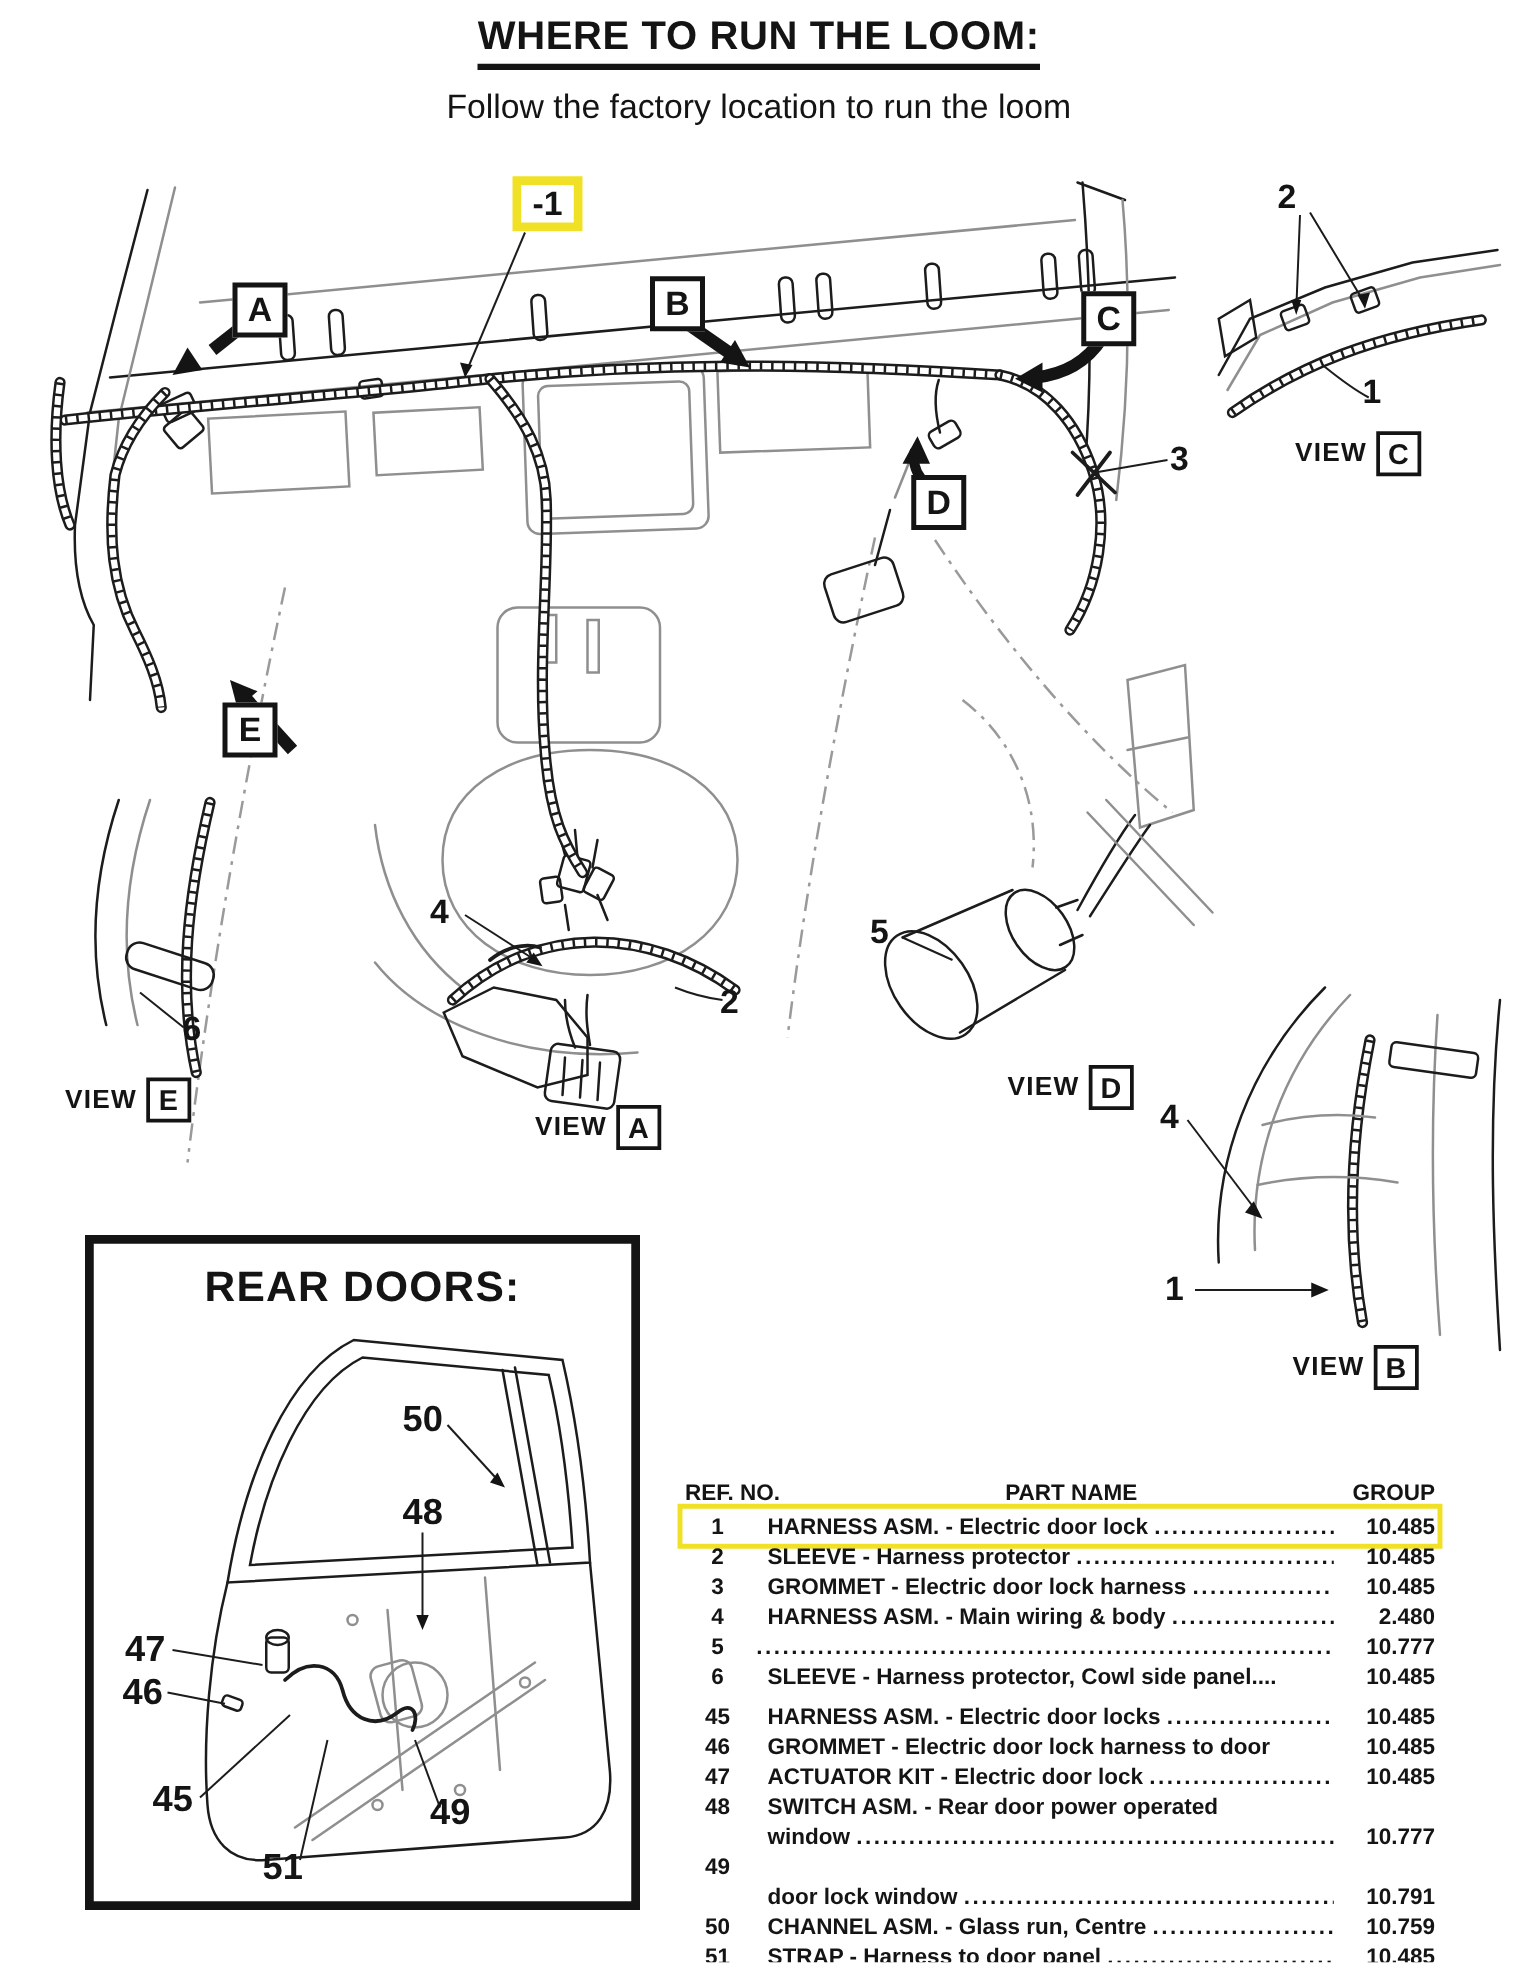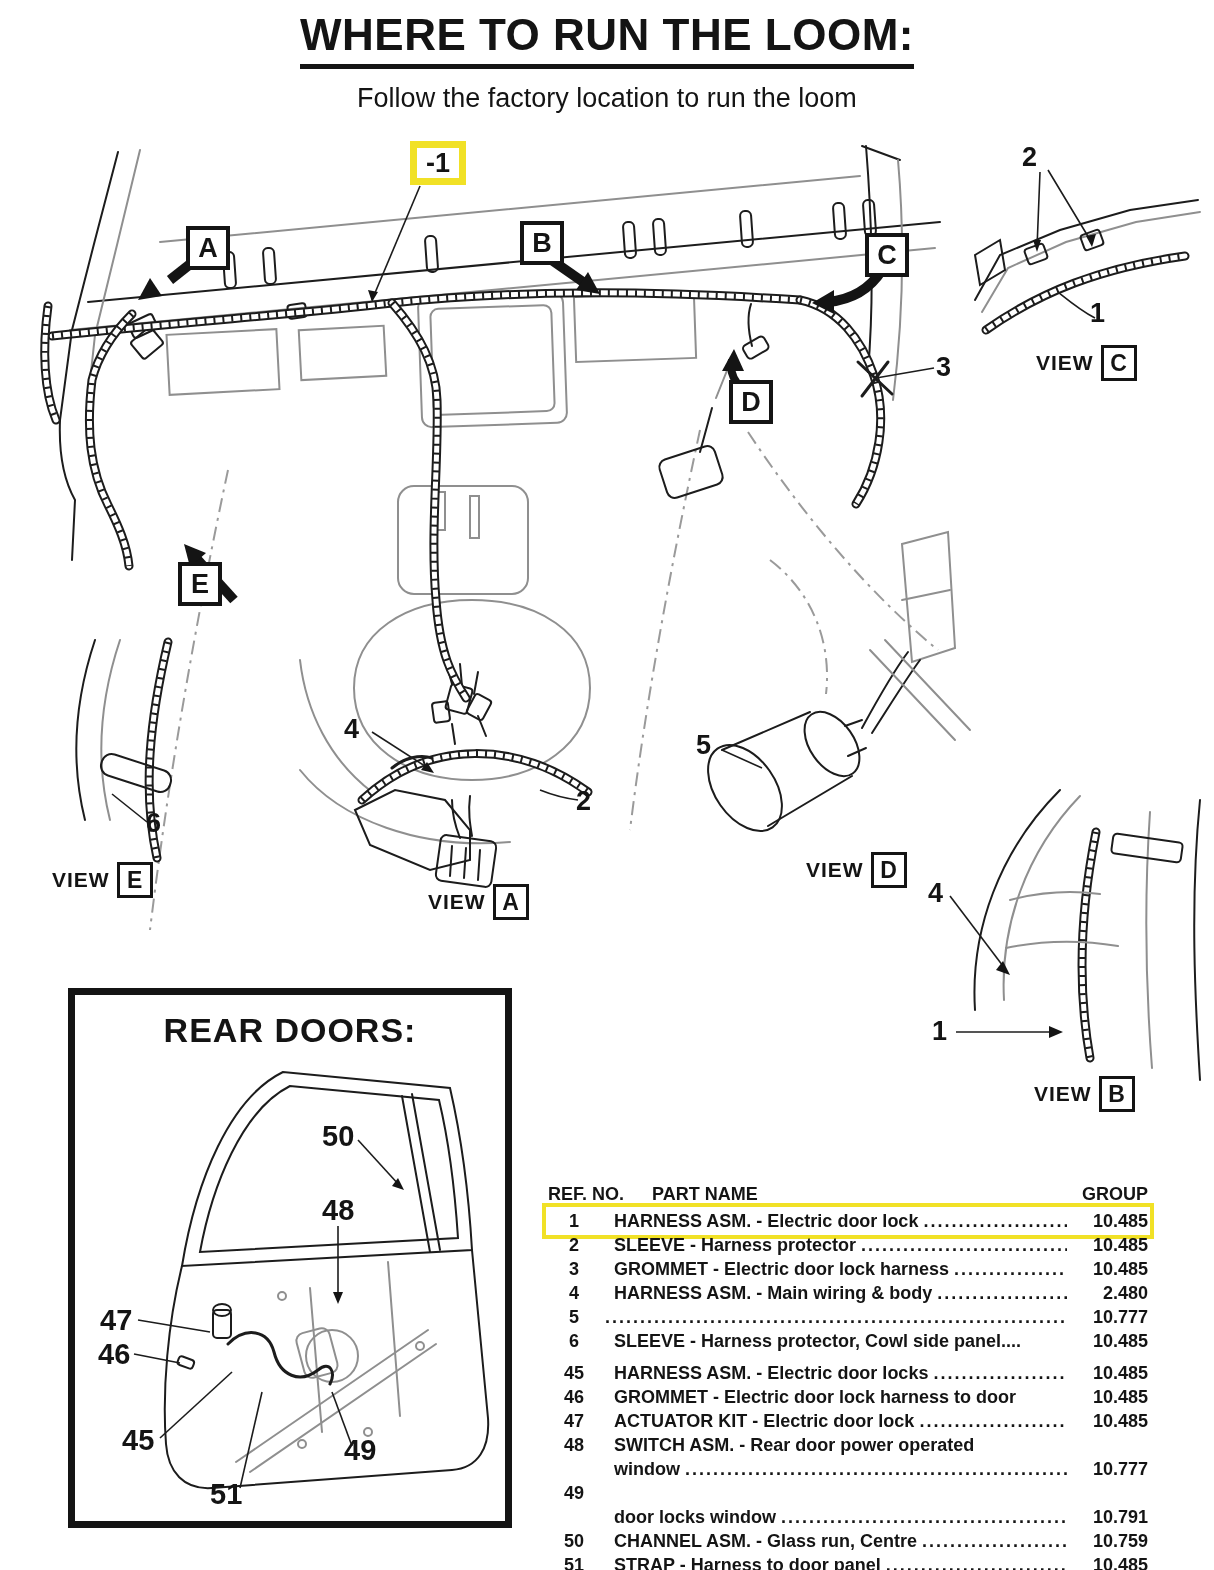--- a/index.html
+++ b/index.html
@@ -1,20 +1,20 @@
 <!DOCTYPE html>
 <html><head>
 <meta charset="utf-8">
 <style>
   html,body{margin:0;padding:0;background:#ffffff;}
   .page{position:relative;width:1214px;height:1570px;background:#ffffff;overflow:hidden;
         font-family:"Liberation Sans", sans-serif;color:#141414;}
   
   .hdr{position:absolute;left:0;top:10px;width:100%;text-align:center;}
-  .title{display:inline-block;font-size:44px;font-weight:700;letter-spacing:.5px;
+  .title{display:inline-block;font-size:32px;font-weight:700;letter-spacing:.5px;
          border-bottom:5px solid #141414;padding-bottom:4px;}
   .subtitle{margin-top:14px;font-size:27px;font-weight:400;}
   
   .abs{position:absolute;}
   .callout{width:36px;height:36px;border:4px solid #141414;background:#fff;
            display:flex;align-items:center;justify-content:center;
            font-size:27px;font-weight:700;line-height:1;}
   .numlab{font-size:27px;font-weight:700;line-height:1;}
   .numlab.big{font-size:29px;}
   .viewcap{display:flex;align-items:center;gap:7px;}
@@ -25,21 +25,21 @@
   .refbox{width:42px;height:30px;border:7px solid #f1e126;background:#fff;
           display:flex;align-items:center;justify-content:center;
           font-size:27px;font-weight:700;}
   
   .reardoors{left:68px;top:988px;width:430px;height:526px;border:7px solid #141414;background:transparent;}
   .rd-title{margin-top:16px;text-align:center;font-size:34px;font-weight:700;letter-spacing:1px;}
   
   .ptable{left:548px;top:1184px;width:600px;font-size:18px;font-weight:700;}
   .phead{display:flex;align-items:baseline;border-bottom:0;margin-bottom:4px;}
   .h-ref{flex:none;width:104px;}
-  .h-name{flex:1;}
+  .h-name{flex:1;text-align:center;}
   .h-group{flex:none;width:86px;text-align:right;}
   .pline{display:flex;align-items:baseline;line-height:24px;}
   .pref{flex:none;width:52px;text-align:center;}
   .pname{margin-left:14px;white-space:nowrap;}
   .pname.grow{flex:1;}
   .dots{flex:1;overflow:hidden;white-space:nowrap;margin:0 5px;}
   .dots::after{content:"....................................................................................................";letter-spacing:2px;}
   .pgroup{flex:none;width:76px;text-align:right;}
   .prow{position:relative;}
   .prow.hl{outline:4px solid #f1e126;outline-offset:2px;}
@@ -425,21 +425,21 @@
             <span class="dots"></span>
             <span class="pgroup">10.777</span>
           </div>
         </div>
         <div class="prow">
           <div class="pline">
             <span class="pref">49</span>
           </div>
           <div class="pline">
             <span class="pref"></span>
-            <span class="pname indent">door locks window</span>
+            <span class="pname indent">door lock window</span>
             <span class="dots"></span>
             <span class="pgroup">10.791</span>
           </div>
         </div>
         <div class="prow">
           <div class="pline">
             <span class="pref">50</span>
             <span class="pname">CHANNEL ASM. - Glass run, Centre</span>
             <span class="dots"></span>
             <span class="pgroup">10.759</span>

